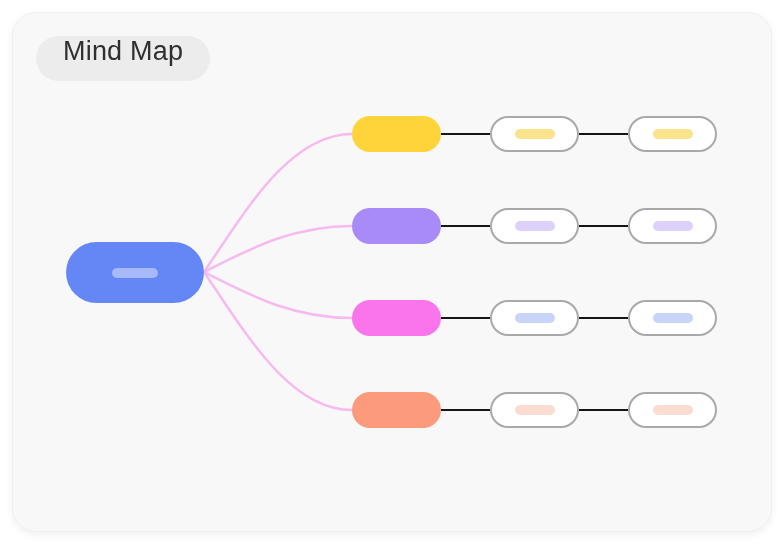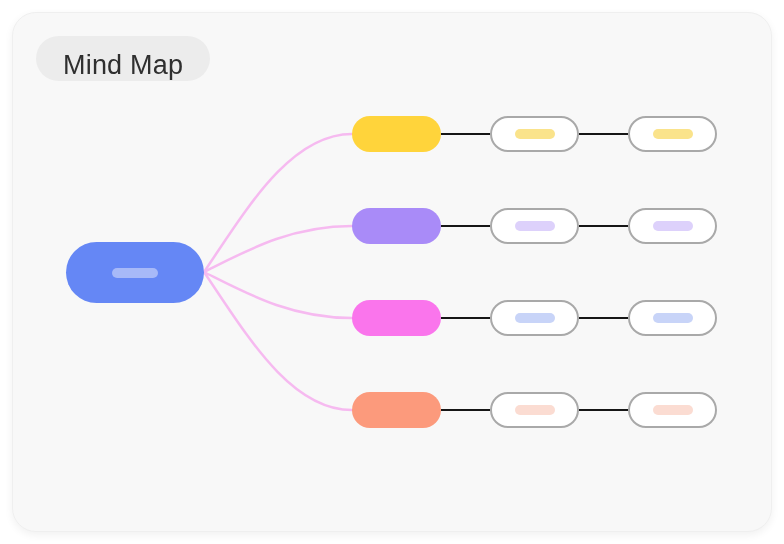--- a/index.html
+++ b/index.html
@@ -30,21 +30,21 @@
   }
   .badge {
     position: absolute;
     left: 36px;
     top: 36px;
     height: 45px;
     padding: 0 27px;
     background: #ececec;
     border-radius: 23px;
     display: flex;
-    align-items: flex-end;
+    align-items: flex-start;
   }
   .badge span {
     font-size: 27px;
     font-weight: 500;
     color: #2f2f2f;
     letter-spacing: 0.2px;
   }
   .edges {
     position: absolute;
     left: 0;

